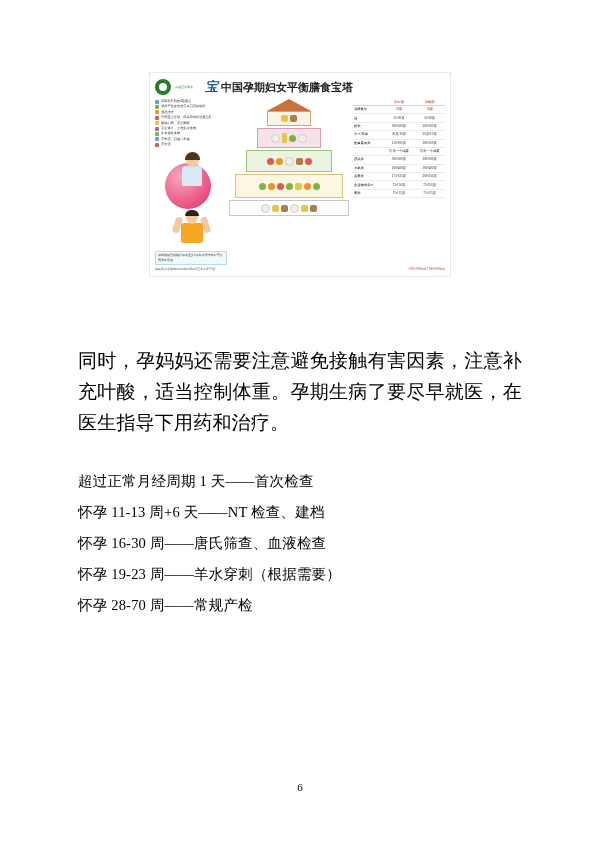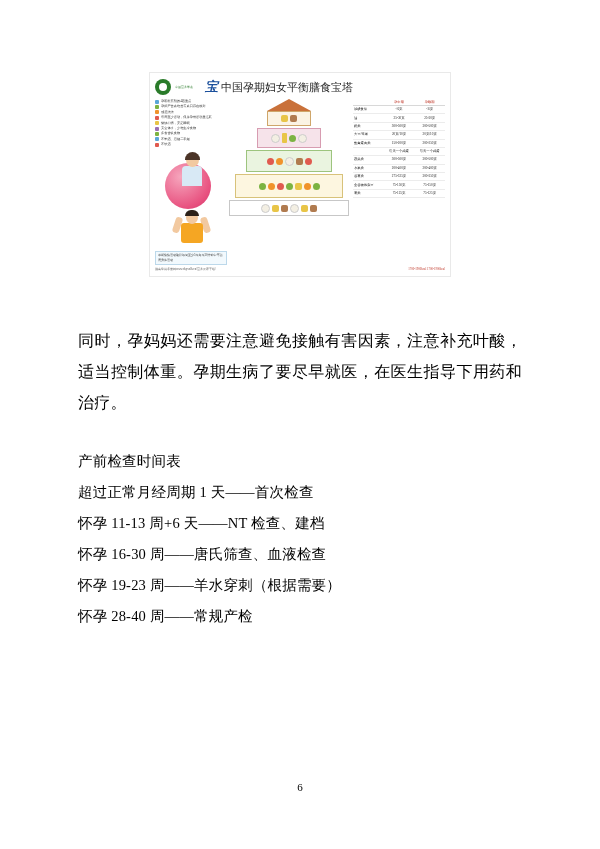--- a/index.html
+++ b/index.html
@@ -66,21 +66,21 @@
     font-size: 13px;
     color: #1a4f9c;
     font-weight: bold;
     font-style: italic;
     flex: 0 0 auto;
     letter-spacing: -1px;
   }
   .fig-title {
     font-family: "Liberation Sans", sans-serif;
     font-size: 11px;
-    font-weight: normal;
+    font-weight: bold;
     color: #1d1d1d;
     white-space: nowrap;
   }
 
   .fig-body {
     display: flex;
     gap: 2px;
     margin-top: 2px;
   }
   .fig-left {
@@ -266,22 +266,22 @@
     justify-content: space-between;
     align-items: flex-end;
     font-size: 3px;
     color: #555;
     margin-top: 2px;
   }
   .fig-foot .right { color: #c0392b; }
 
   
   .para {
-    margin-top: 48px;
-    font-size: 16px;
+    margin-top: 68px;
+    font-size: 19px;
     line-height: 31px;
     text-align: justify;
     letter-spacing: 0.2px;
   }
   .section {
     margin-top: 28px;
   }
   .line {
     font-size: 14.5px;
     line-height: 31px;
@@ -480,22 +480,21 @@
 
     <div class="fig-foot">
       <div>指南常用手册网www.dsyxxlh.cn/营养元素字塔/</div>
       <div class="right">1700-1900kcal  1700-1900kcal</div>
     </div>
   </div>
 
   <div class="para">同时，孕妈妈还需要注意避免接触有害因素，注意补充叶酸，适当控制体重。孕期生病了要尽早就医，在医生指导下用药和治疗。</div>
 
   <div class="section">
-    <div class="line">产前检查时间表</div>
     <div class="line">超过正常月经周期 1 天——首次检查</div>
     <div class="line">怀孕 11-13 周+6 天——NT 检查、建档</div>
     <div class="line">怀孕 16-30 周——唐氏筛查、血液检查</div>
     <div class="line">怀孕 19-23 周——羊水穿刺（根据需要）</div>
-    <div class="line">怀孕 28-40 周——常规产检</div>
+    <div class="line">怀孕 28-70 周——常规产检</div>
   </div>
 
   <div class="page-num">6</div>
 </div>
 
 </body></html>

